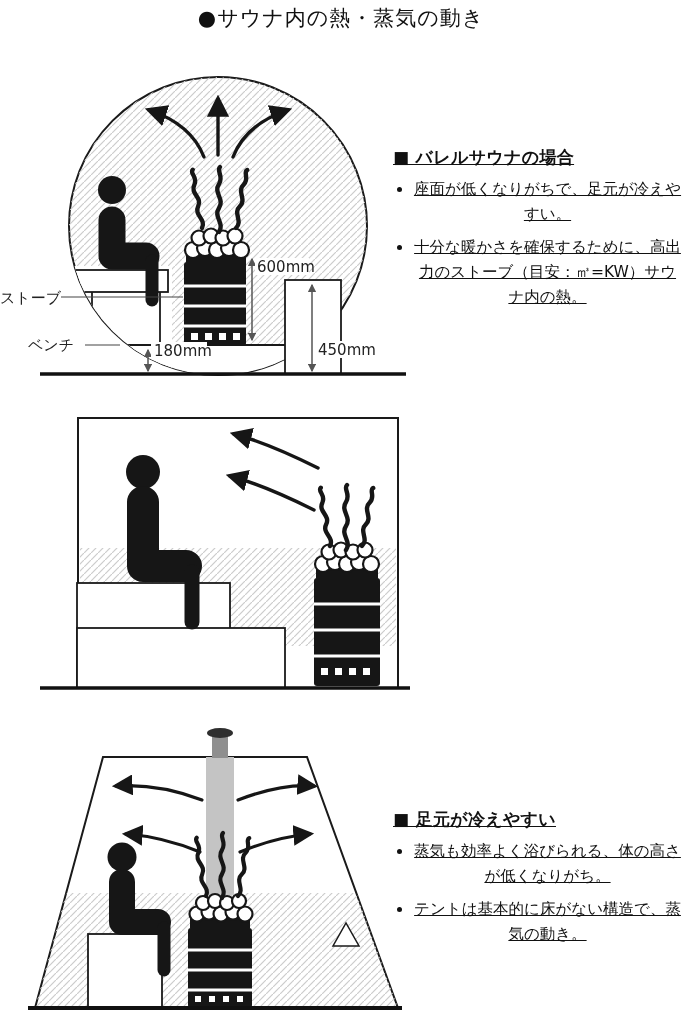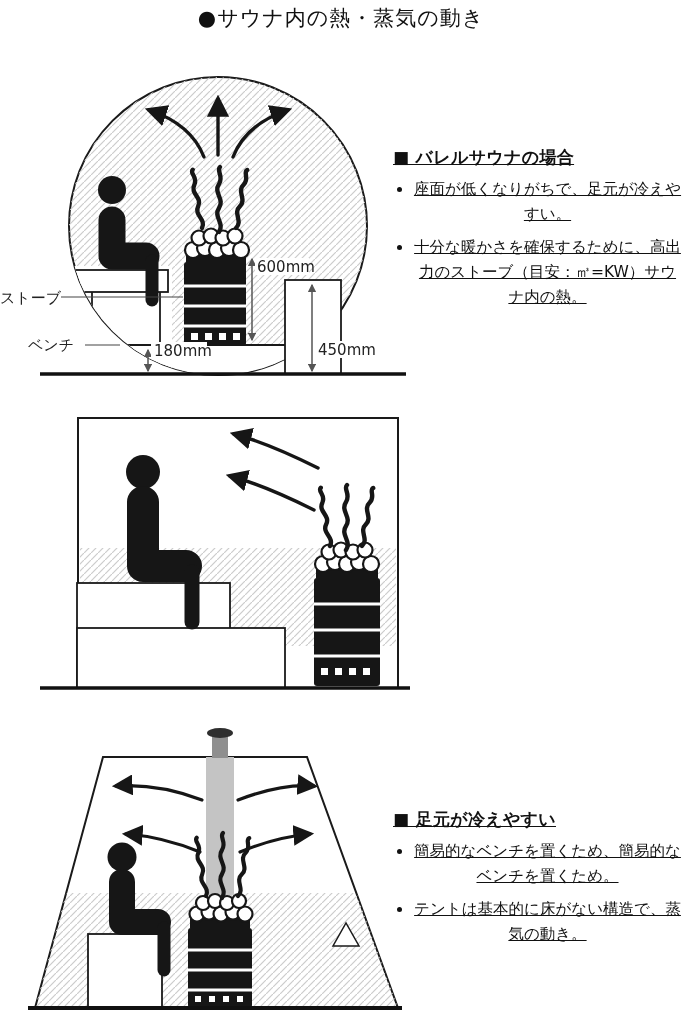--- a/index.html
+++ b/index.html
@@ -282,18 +282,18 @@
 
     <rect x="212" y="734" width="16" height="24" fill="#8f8f8f"></rect>
     <ellipse cx="220" cy="733" rx="13" ry="5" fill="#2e2e2e"></ellipse>
 
     <line x1="28" y1="1008" x2="402" y2="1008" stroke="#111" stroke-width="4"></line>
   </svg>
 
   <section class="textblock" id="t3">
     <h2>■ 足元が冷えやすい</h2>
     <ul>
-      <li>簡易的なベンチを置くため、簡易的なベンチを置くため。</li>
+      <li>蒸気も効率よく浴びられる、体の高さが低くなりがち。</li>
       <li>テントは基本的に床がない構造で、蒸気の動き。</li>
     </ul>
   </section>
 
 </div>
 
 </body></html>

